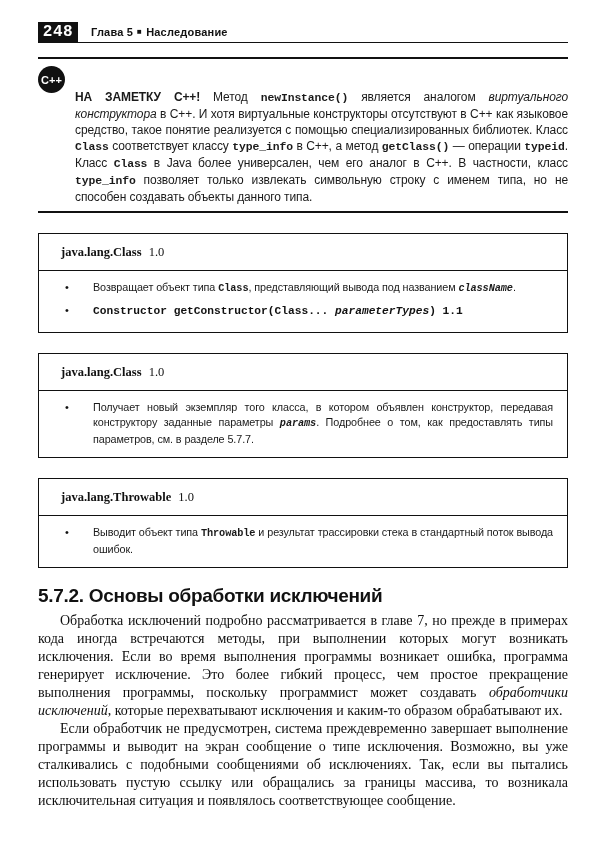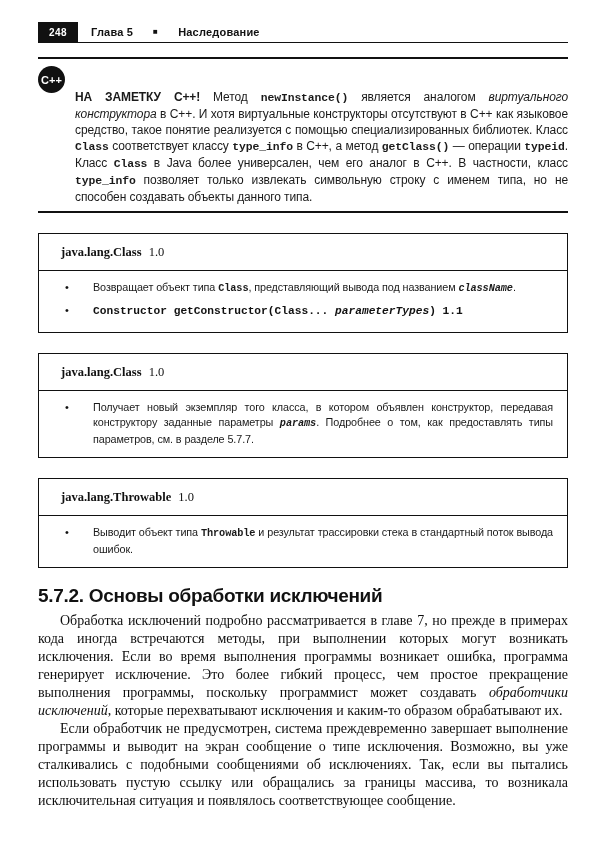--- a/index.html
+++ b/index.html
@@ -5,25 +5,26 @@
   html,body{margin:0;padding:0;background:#f6f6f4;}
   .page{
     width:600px;height:853px;background:#ffffff;box-sizing:border-box;
     padding:22px 32px 0 38px;overflow:hidden;position:relative;
     font-family:"Liberation Sans",sans-serif;color:#111;
   }
   .content{width:530px;}
   
   .hdr{display:flex;align-items:stretch;border-bottom:1.5px solid #111;height:20px;}
   .pagenum{
-    background:#111;color:#fff;font-weight:bold;font-size:10px;
+    background:#111;color:#fff;font-weight:bold;font-size:16px;
     width:40px;display:flex;align-items:center;justify-content:center;
     letter-spacing:.5px;
+    font-family:Liberation Mono, monospace;
   }
-  .chap{display:flex;align-items:center;gap:20px;margin-left:13px;
+  .chap{display:flex;align-items:center;gap:4px;margin-left:13px;
     font-weight:bold;font-size:11px;letter-spacing:.2px;}
   .sq{font-size:8px;line-height:1;}
   
   .note{
     border-top:2.5px solid #111;border-bottom:2px solid #111;
     margin-top:14px;padding:5px 0 6px 0;display:flex;
   }
   .cpp-icon{
     flex:0 0 auto;width:27px;height:27px;border-radius:50%;background:#111;
     color:#fff;font-weight:bold;font-size:11px;display:flex;align-items:center;

